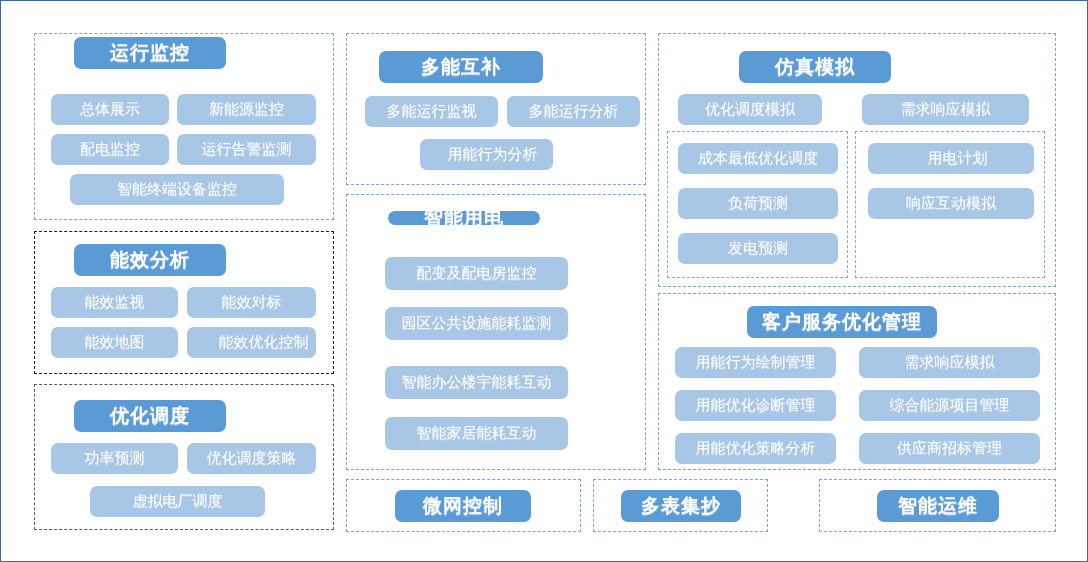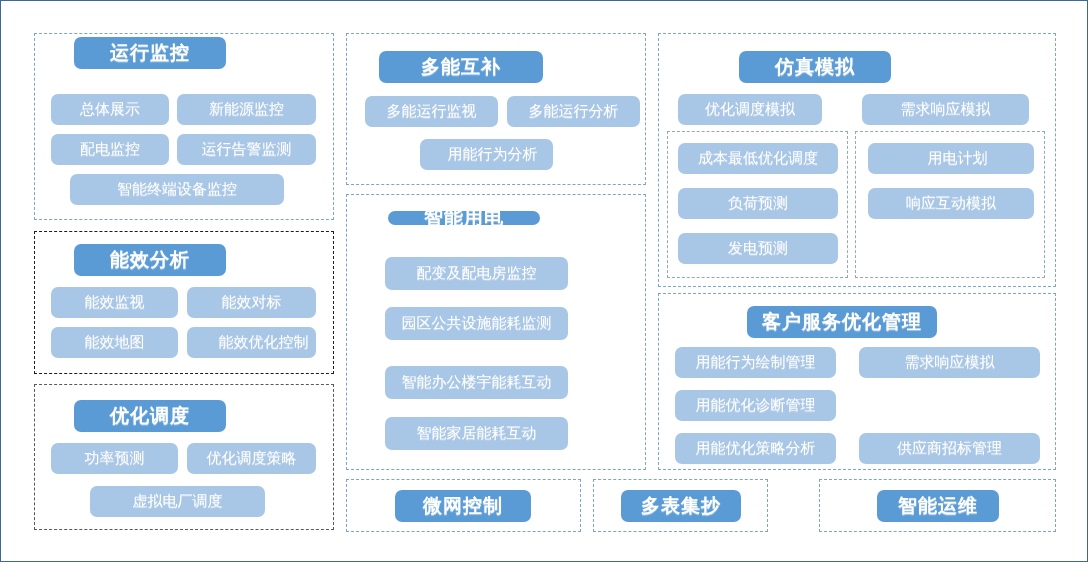--- a/index.html
+++ b/index.html
@@ -109,20 +109,21 @@
       <div class="pill" style="left:12px; top:11px; width:166px; height:31px; font-size:15px;padding-left:13px;">用电计划</div>
       <div class="pill" style="left:12px; top:56px; width:166px; height:31px; font-size:15px;">响应互动模拟</div>
     </div>
   </div>
 
   <div class="group" style="left:657px; top:292px; width:398px; height:177px;">
     <div class="hdr" style="left:88px; top:12px; width:190px; height:32px; font-size:19px;">客户服务优化管理</div>
     <div class="pill" style="left:16px; top:53px; width:161px; height:31px; font-size:15px;">用能行为绘制管理</div>
     <div class="pill" style="left:200px; top:53px; width:181px; height:31px; font-size:15px;">需求响应模拟</div>
     <div class="pill" style="left:16px; top:96px; width:161px; height:31px; font-size:15px;">用能优化诊断管理</div>
+    <div class="pill" style="left:200px; top:96px; width:181px; height:31px; font-size:15px;">综合能源项目管理</div>
     <div class="pill" style="left:16px; top:139px; width:161px; height:31px; font-size:15px;">用能优化策略分析</div>
     <div class="pill" style="left:200px; top:139px; width:181px; height:31px; font-size:15px;">供应商招标管理</div>
   </div>
 
   <div class="group" style="left:345px; top:478px; width:235px; height:53px;">
     <div class="hdr" style="left:48px; top:10px; width:136px; height:32px; font-size:19px;">微网控制</div>
   </div>
 
   <div class="group" style="left:592px; top:478px; width:175px; height:53px;">
     <div class="hdr" style="left:27px; top:10px; width:120px; height:32px; font-size:19px;">多表集抄</div>

